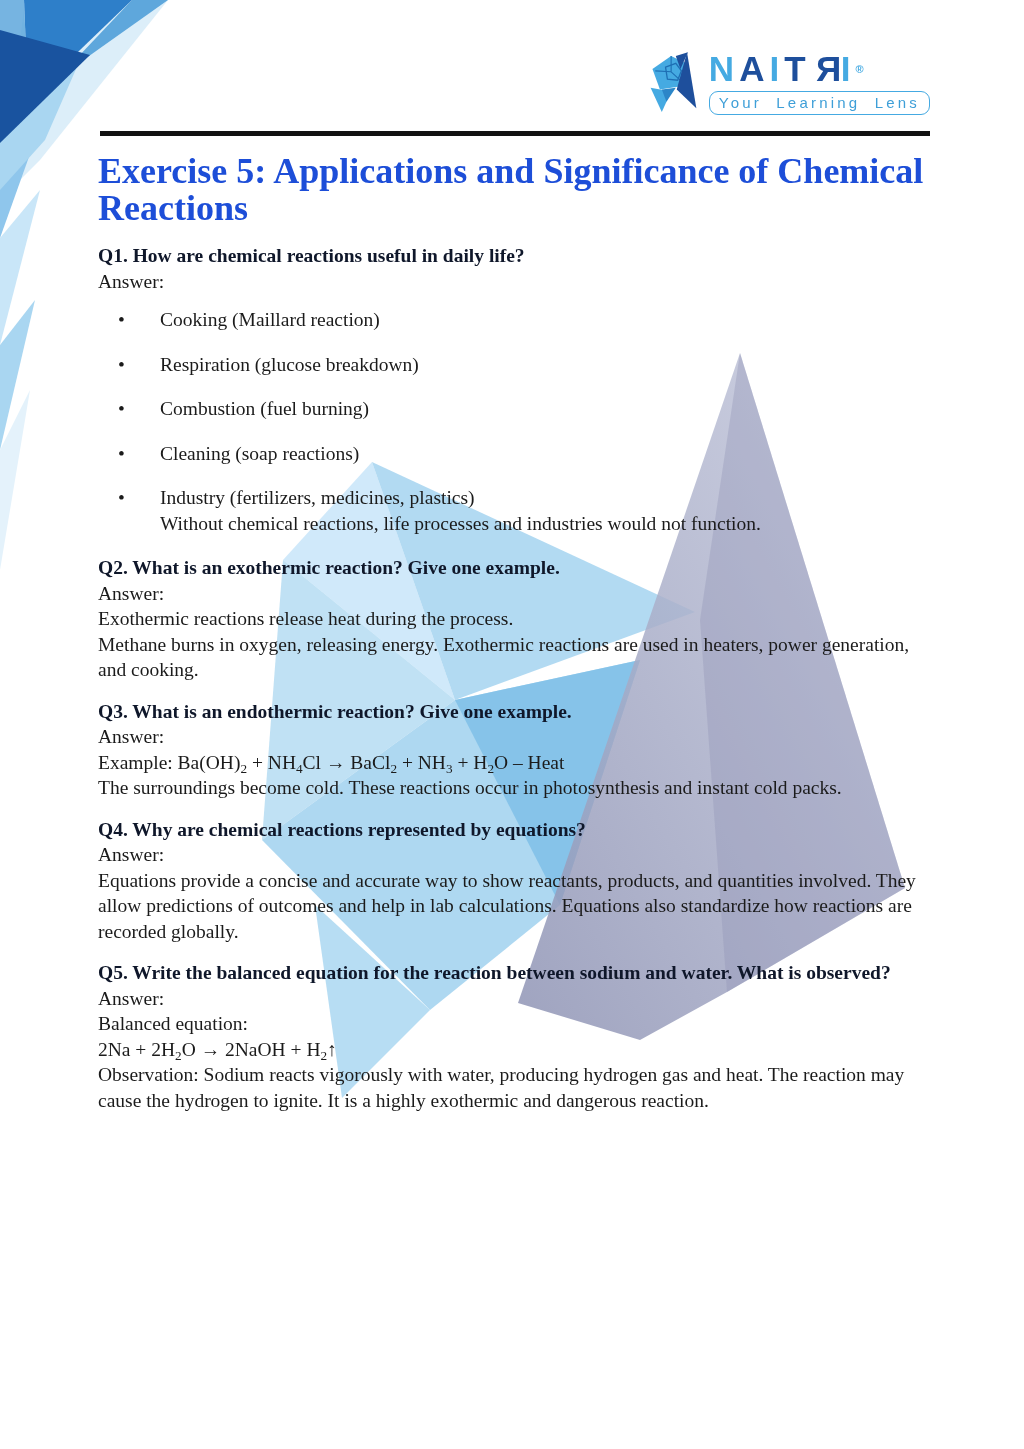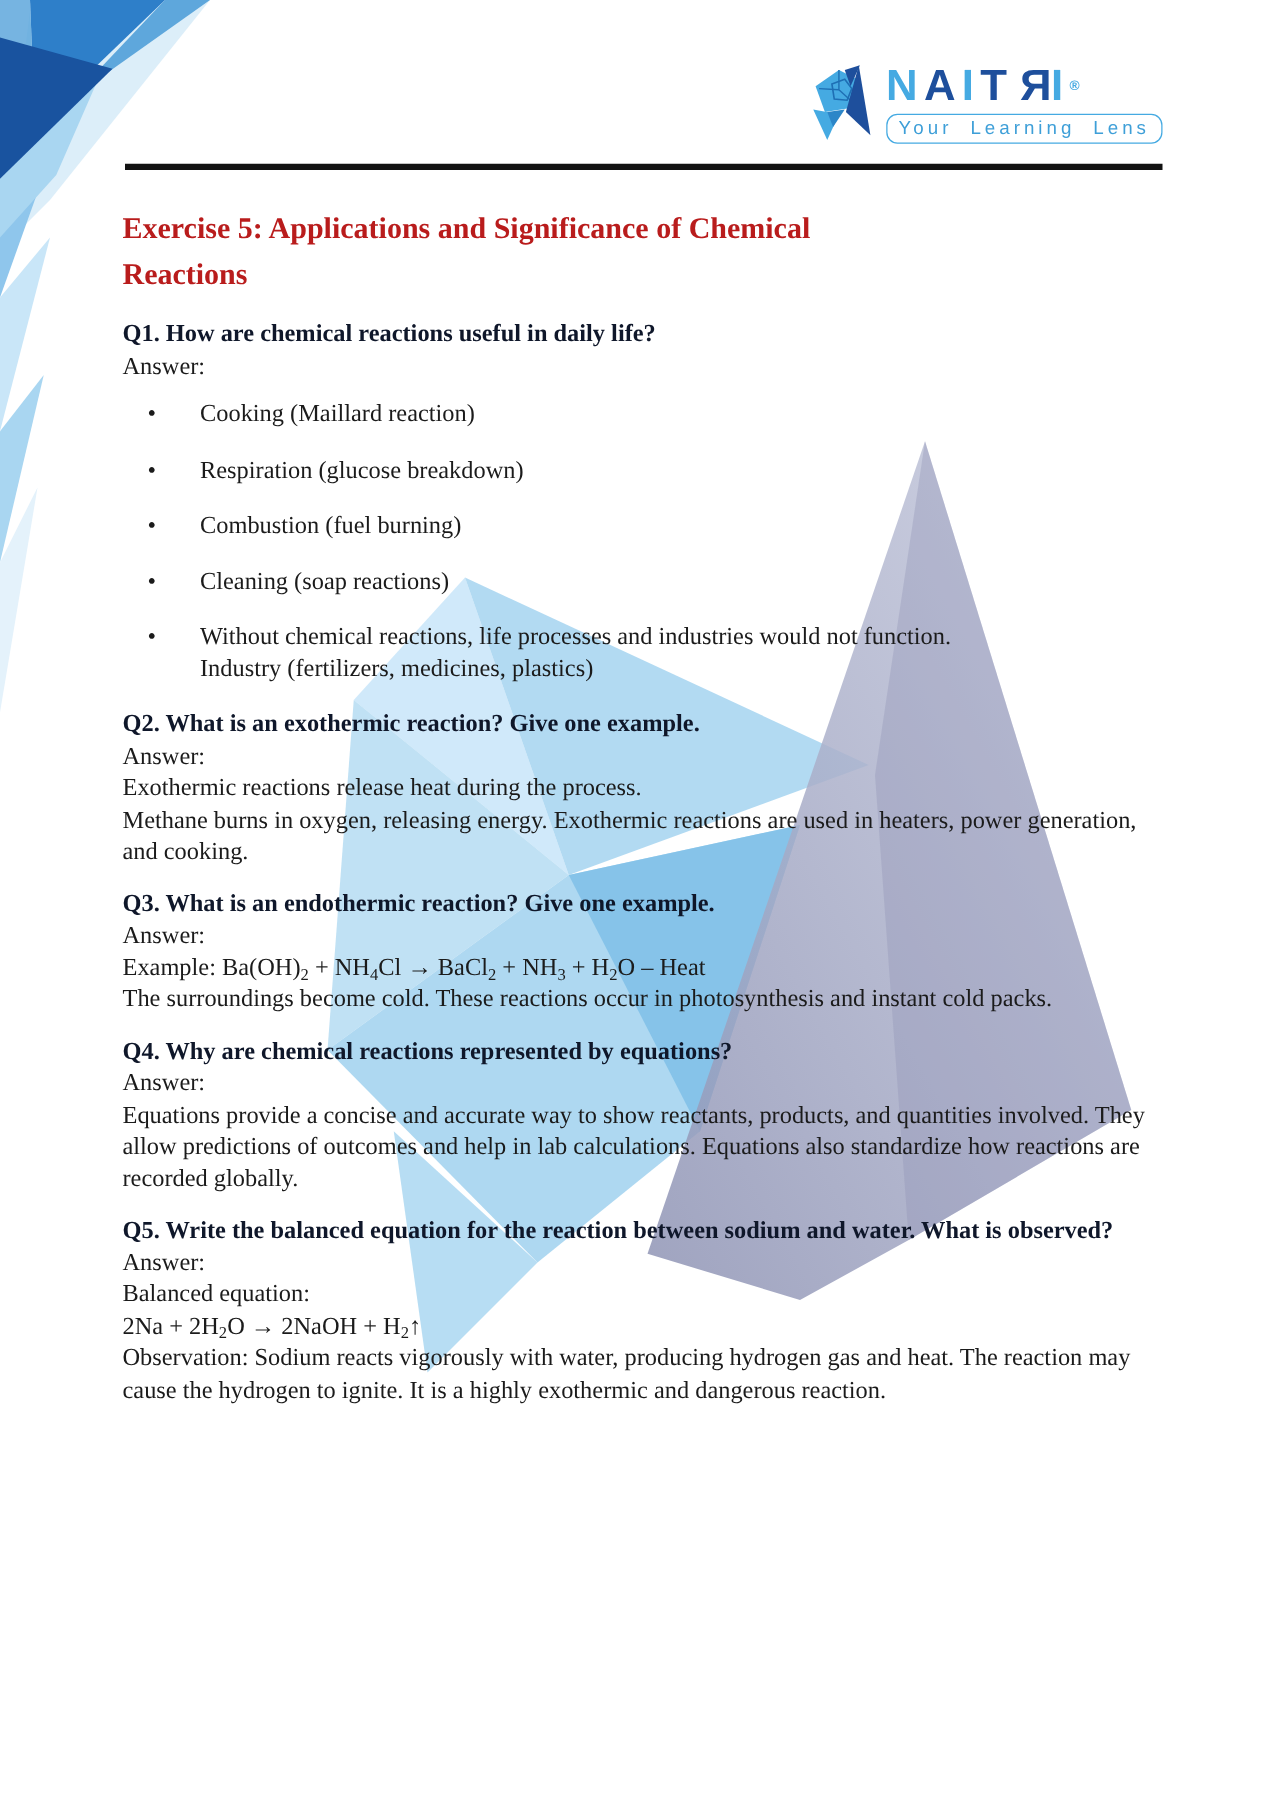--- a/index.html
+++ b/index.html
@@ -35,22 +35,22 @@
     color:#3E9FD8;
     border:1.5px solid var(--brand-light);
     border-radius:9px;
     padding:2px 9px 3px 9px;
     white-space:nowrap;
   }
   .rule{margin:5px 0 0 100px;width:830px;height:5px;background:var(--rule-black);}
 
   
   h1{
-    margin:29px 0 0 98px;
-    font-size:24px;line-height:37px;font-weight:bold;color:#b91c1c;
+    margin:17px 0 0 98px;
+    font-size:36px;line-height:37px;font-weight:bold;color:#1d4ed8;
   }
   h1 div{white-space:nowrap;}
 
   
   main{margin:0 0 0 98px;width:824px;font-size:19.5px;line-height:25.5px;}
   section.qa{margin-top:16px;}
   h2.qheading{font-size:19.5px;line-height:25.5px;font-weight:bold;margin:0;color:#0f172a;}
   main p{margin:0;}
   .b{font-weight:normal;}
   .sub{font-size:68%;vertical-align:-0.28em;line-height:0;}
@@ -140,22 +140,22 @@
             <li>
               <span class="dot">•</span>
               <div><span>Combustion (fuel burning)</span></div>
             </li>
             <li>
               <span class="dot">•</span>
               <div><span>Cleaning (soap reactions)</span></div>
             </li>
             <li>
               <span class="dot">•</span>
+              <div><span>Industry (fertilizers, medicines, plastics)</span></div>
               <div><span>Without chemical reactions, life processes and industries would not function.</span></div>
-              <div><span>Industry (fertilizers, medicines, plastics)</span></div>
             </li>
           </ul>
         </section>
         <section class="qa">
           <h2 class="qheading">Q2. What is an exothermic reaction? Give one example.</h2>
           <p><span class="b">Answer:</span></p>
           <p><span>Exothermic reactions </span><span class="b">release heat</span><span> during the process.</span></p>
           <p><span>Methane burns in oxygen, releasing energy. Exothermic reactions are used in heaters, power generation, and cooking.</span></p>
         </section>
         <section class="qa">

